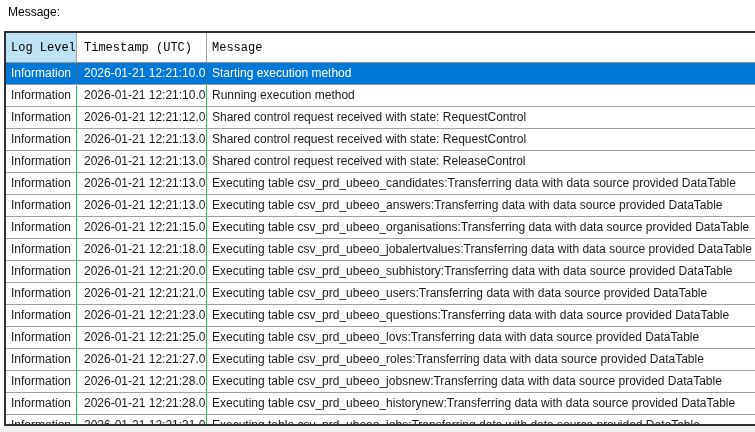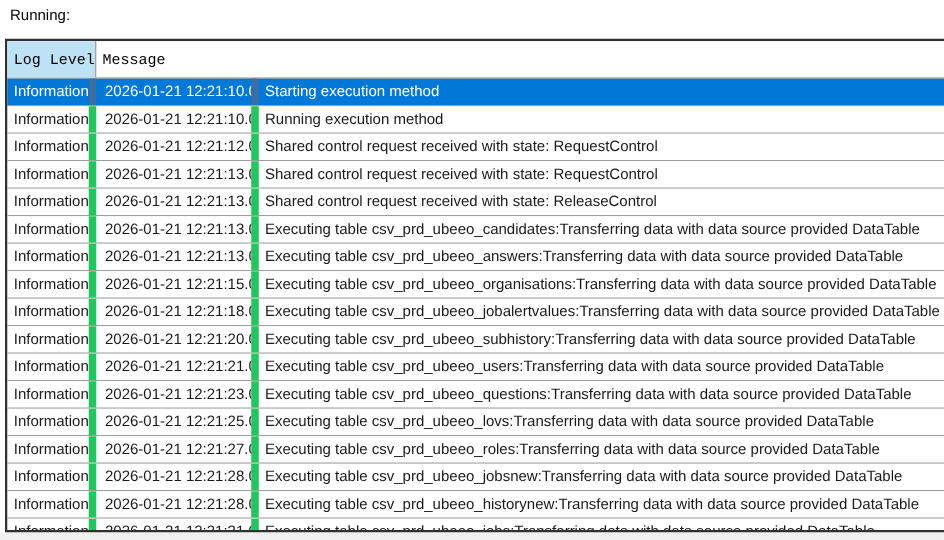--- a/index.html
+++ b/index.html
@@ -54,21 +54,21 @@
   .hcell.c3 { border-right: none; }
   .row {
     display: flex;
     height: 22px;
     box-sizing: border-box;
     border-bottom: 1px solid #9e9e9e;
     background: #ffffff;
   }
   .cell {
     box-sizing: border-box;
-    border-right: 6px solid #22c55e;
+    border-right: 1px solid #22c55e;
     line-height: 21px;
     white-space: nowrap;
     overflow: hidden;
     color: #1a1a1a;
   }
   .cell.c3 { border-right: none; }
   .row.selected { background: #0078d7; }
   .row.selected .cell { color: #ffffff; border-right-color: #3a6ea5; }
   .row.partial {
     height: 9px;
@@ -80,25 +80,26 @@
     left: 0;
     top: 426px;
     width: 755px;
     height: 6px;
     background: #f0f0f0;
   }
 </style>
 </head>
 <body>
 
-<div class="details-label">Running:</div>
+<div class="details-label">Message:</div>
 
 <div class="grid">
   <div class="hrow">
     <div class="hcell c1 sorted">Log Level</div>
+    <div class="hcell c2">Timestamp (UTC)</div>
     <div class="hcell c3">Message</div>
   </div>
   <div id="rows">
       <div class="row selected">
         <div class="cell c1">Information</div>
         <div class="cell c2">2026-01-21 12:21:10.000</div>
         <div class="cell c3">Starting execution method</div>
       </div>
       <div class="row">
         <div class="cell c1">Information</div>

